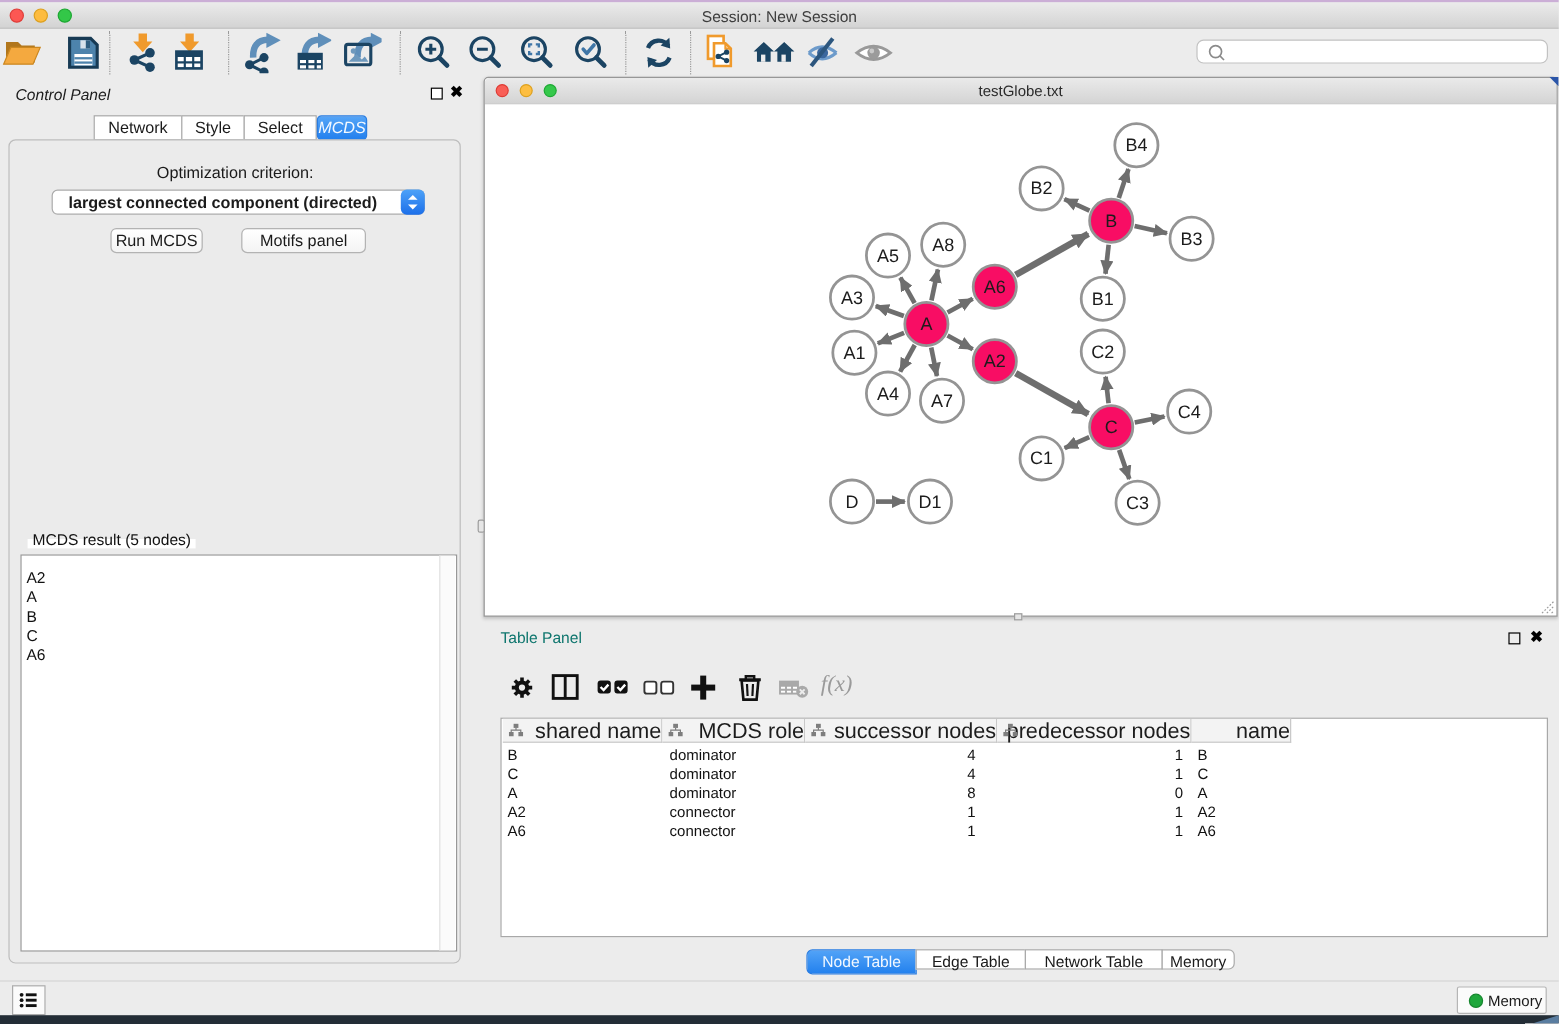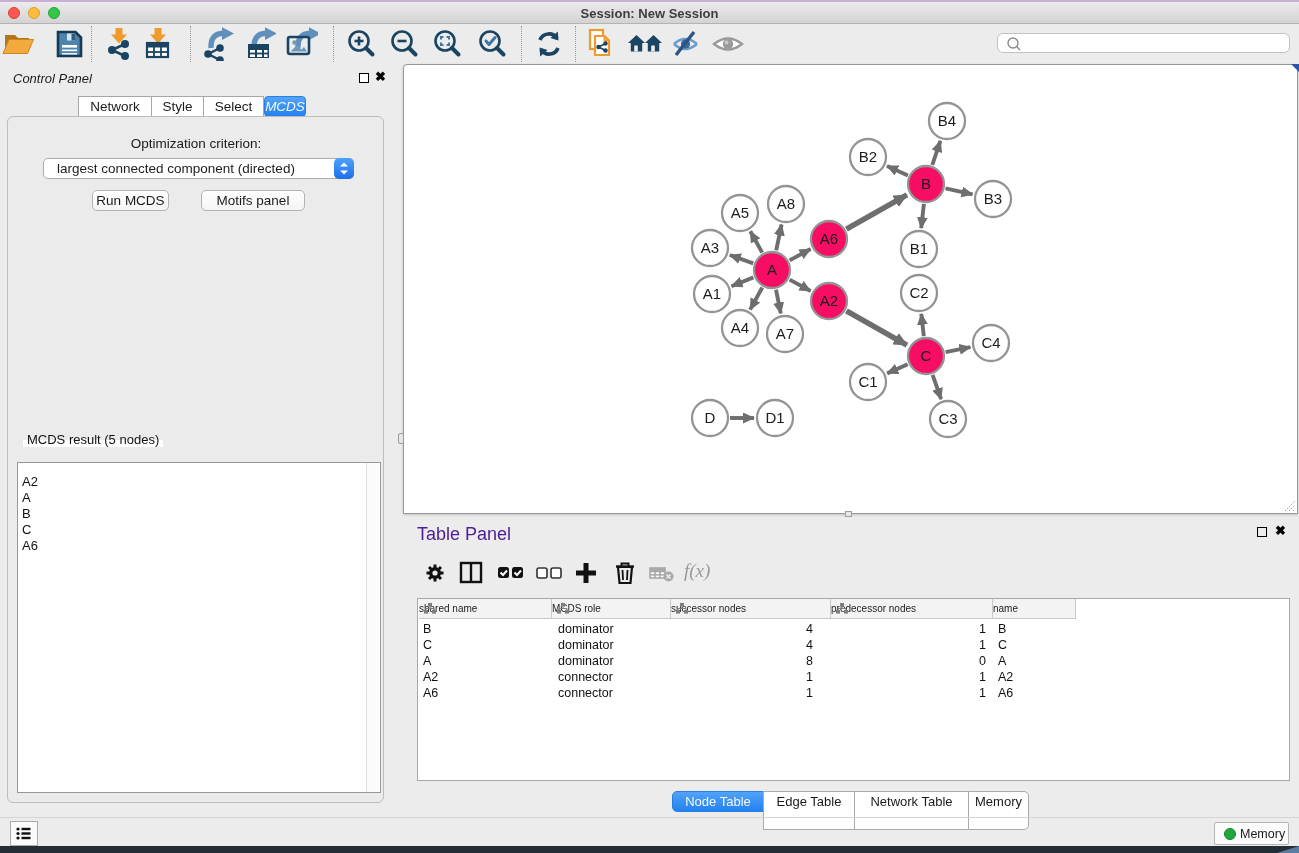--- a/index.html
+++ b/index.html
@@ -3,21 +3,21 @@
 <meta charset="utf-8">
 <style>
 * { margin:0; padding:0; box-sizing:border-box; }
 html,body { width:1299px; height:853px; overflow:hidden; }
 body { font-family:"Liberation Sans", sans-serif; background:#ececec; position:relative; }
 .abs { position:absolute; }
 
 
 #topstrip { left:0; top:0; width:1299px; height:2px; background:#cbaed6; }
 #titlebar { left:0; top:2px; width:1299px; height:22px;
-  background:linear-gradient(#ebebeb,#d3d3d3); border-bottom:1px solid #b3b3b3;font-weight:bold; }
+  background:linear-gradient(#ebebeb,#d3d3d3); border-bottom:1px solid #b3b3b3; }
 #titlebar .t { position:absolute; left:0; right:0; top:4px; text-align:center;
   font-size:13px; color:#3d3d3d; }
 .tl { position:absolute; top:5px; width:12px; height:12px; border-radius:50%; }
 #tl-r { left:8px;  background:#fc5753; border:1px solid #df3e3a; }
 #tl-y { left:28px; background:#fdbc40; border:1px solid #dda01f; }
 #tl-g { left:48px; background:#33c748; border:1px solid #1da832; }
 
 
 #toolbar { left:0; top:24px; width:1299px; height:41px; background:#ececec; }
 .sep { position:absolute; top:2px; height:36px; width:0;
@@ -33,28 +33,28 @@
 .tab { position:absolute; top:96px; height:21px; background:#fff; border:1px solid #a6a6a6;
   font-size:13.5px; color:#1a1a1a; text-align:center; line-height:19px; }
 #tab-mcds { position:absolute; top:96px; height:21px; border-radius:4px;
   background:linear-gradient(#55a5f7,#2380ee); color:#f4f9ff; border:1px solid #2a7de2;
   font-size:13.5px; text-align:center; line-height:19px; }
 #cp-panel { left:7px; top:116px; width:377px; height:687px; background:#ebebeb;
   border:1px solid #bdbdbd; border-radius:6px; }
 #opt-label { left:8px; top:136px; width:376px; text-align:center; font-size:13.5px; color:#1a1a1a; }
 #dd { left:43px; top:158px; width:311px; height:21px; background:#fff;
   border:1px solid #acacac; border-radius:5px; }
-#dd .txt { position:absolute; left:13px; top:2px; font-size:13.5px; color:#1c1c1c; }
+#dd .txt { position:absolute; left:13px; top:2px; font-size:13.5px; color:#1c1c1c;font-weight:bold; }
 #dd .step { position:absolute; right:-1px; top:-1px; width:20px; height:21px;
   background:linear-gradient(#4da2f8,#1c6fe9); border-radius:5px; }
 .btn { position:absolute; top:190px; height:21px; background:linear-gradient(#ffffff,#f4f4f4);
   border:1px solid #b3b3b3; border-radius:5px;
   font-size:13.5px; color:#1a1a1a; text-align:center; line-height:19px; }
 #fieldset { left:17px; top:462px; width:364px; height:331px; background:#fff; border:1px solid #989898; }
-#legend { left:23px; top:432px; font-size:13px; color:#111; padding:0 4px;
+#legend { left:23px; top:442px; font-size:13px; color:#111; padding:0 4px;
   background:linear-gradient(#ebebeb 50%, #ffffff 50%); }
 #mcds-list { left:22px; top:474px; font-size:13px; color:#111; line-height:16px; }
 #fs-scroll { left:366px; top:463px; width:13px; height:329px; background:#fbfbfb; border-left:1px solid #e0e0e0; }
 
 
 #netwin { left:403px; top:64px; width:895px; height:450px; background:#fff;
   border:1px solid #979797; border-radius:4px 4px 0 0; box-shadow:0 1px 3px rgba(0,0,0,0.18); }
 #net-tbar { position:absolute; left:0; top:0; width:100%; height:22px;
   background:linear-gradient(#eaeaea,#d4d4d4); border-bottom:1px solid #b1b1b1; border-radius:4px 4px 0 0; }
 #net-tbar .t { position:absolute; left:0; right:0; top:4px; text-align:center; font-size:12.5px; color:#2b2b2b; }
@@ -62,28 +62,28 @@
 #t2r { left:9px;  background:#f95f57; border:1px solid #de3d36; }
 #t2y { left:29px; background:#fdbe41; border:1px solid #dda11f; }
 #t2g { left:49px; background:#35c84b; border:1px solid #1ea934; }
 #graph { position:absolute; left:0px; top:23px; }
 .nl { font-size:15px; fill:#1c1c1c; text-anchor:middle; }
 .e  { stroke:#6e6e6e; stroke-width:3.9; }
 .te { stroke:#6e6e6e; stroke-width:5.6; }
 #grip { position:absolute; right:1px; bottom:1px; width:12px; height:12px; }
 
 
-#tp-title { left:417px; top:524px; font-size:18px; color:#4c1d95; }
+#tp-title { left:417px; top:524px; font-size:13px; color:#0f766e; }
 #tp-float { left:1257px; top:527px; width:10px; height:10px; border:1.5px solid #000; background:#ececec; }
 #tp-close { left:1275px; top:523px; font-size:13px; font-weight:bold; color:#000; }
 #tbl-box { left:417px; top:598px; width:873px; height:183px; background:#fff; border:1px solid #a8a8a8; }
 .hc { position:absolute; top:0; height:20px; background:#f3f3f3; border-right:1px solid #c9c9c9;
-  border-bottom:1px solid #c9c9c9; font-size:10px; color:#1c1c1c; text-align:left; line-height:20px; }
+  border-bottom:1px solid #c9c9c9; font-size:18px; color:#1c1c1c; text-align:right; line-height:20px; }
 .cell { position:absolute; font-size:12.5px; color:#111; }
-.tabb { position:absolute; top:791px; height:39px; background:#fff; border:1px solid #aaaaaa;
+.tabb { position:absolute; top:791px; height:17px; background:#fff; border:1px solid #aaaaaa;
   font-size:13px; color:#1a1a1a; text-align:center; line-height:19px; }
 #tabb-node { position:absolute; top:791px; height:21px; border-radius:5px 0 0 5px;
   background:linear-gradient(#52a3f7,#2381ee); border:1px solid #2a7de2;
   font-size:13px; color:#f2f8ff; text-align:center; line-height:19px; }
 
 
 #statusline { left:0; top:817px; width:1299px; height:1px; background:#d4d4d4; }
 #listbtn { left:10px; top:821px; width:28px; height:25px; background:#fbfbfb;
   border:1px solid #ababab; }
 #membtn { left:1214px; top:822px; width:75px; height:23px; background:#fbfbfb;
@@ -282,20 +282,26 @@
       </svg></span>
 </div>
 <div class="btn" style="left:92px;width:77px;">Run MCDS</div>
 <div class="btn" style="left:201px;width:104px;">Motifs panel</div>
 <div class="abs" id="fieldset"></div>
 <div class="abs" id="fs-scroll"></div>
 <div class="abs" id="legend">MCDS result (5 nodes)</div>
 <div class="abs" id="mcds-list">A2<br>A<br>B<br>C<br>A6</div>
 
 <div class="abs" id="netwin">
+  <div id="net-tbar">
+    <div class="tl2" id="t2r"></div>
+      <div class="tl2" id="t2y"></div>
+      <div class="tl2" id="t2g"></div>
+    <div class="t">testGlobe.txt</div>
+  </div>
   <svg id="graph" width="893" height="426" viewBox="0 0 893 426">
     <defs>
       <marker id="ah" markerWidth="12" markerHeight="11" refX="11" refY="5.5" orient="auto" markerUnits="userSpaceOnUse">
           <path d="M0,0 L12,5.5 L0,11 z" fill="#6e6e6e"></path>
         </marker>
       <marker id="aht" markerWidth="14" markerHeight="13" refX="13" refY="6.5" orient="auto" markerUnits="userSpaceOnUse">
           <path d="M0,0 L14,6.5 L0,13 z" fill="#6e6e6e"></path>
         </marker>
     </defs>
     <line class="e" x1="358.2" y1="164.6" x2="346.3" y2="143.3" marker-end="url(#ah)"></line>

